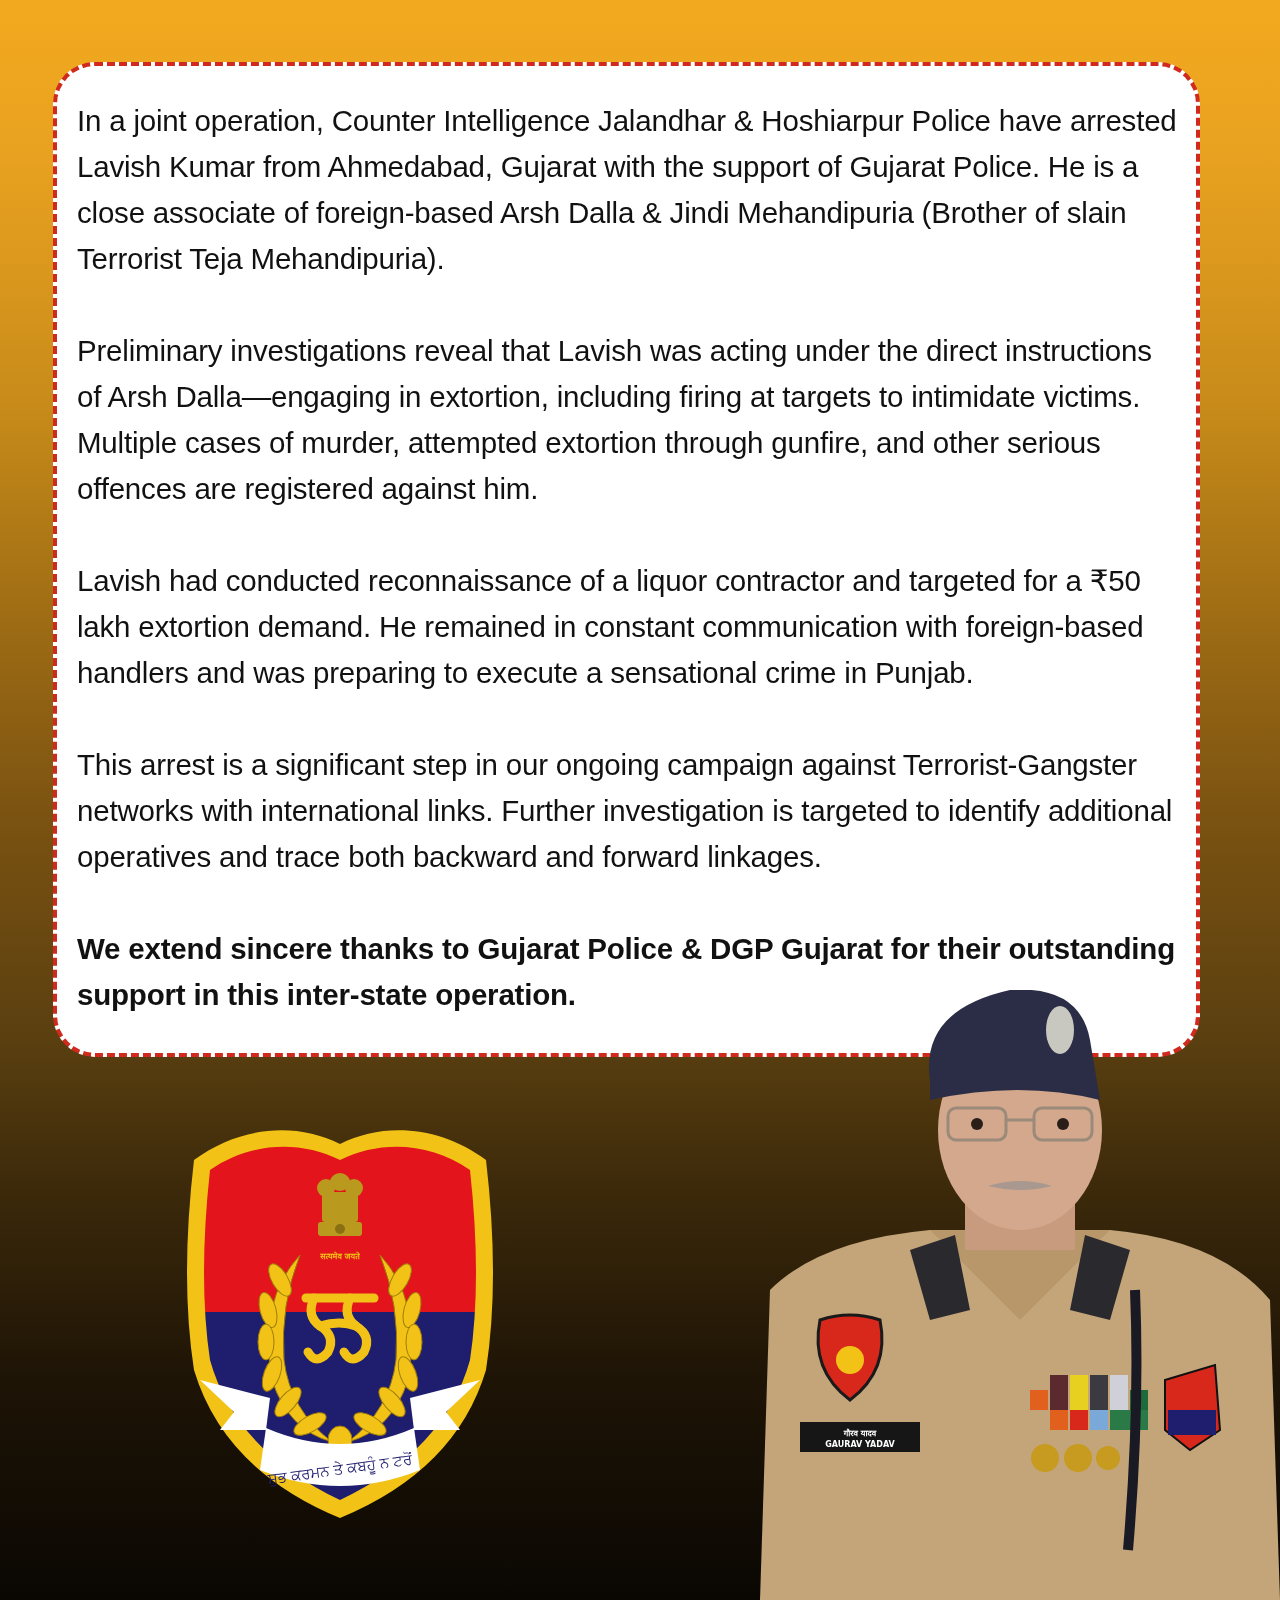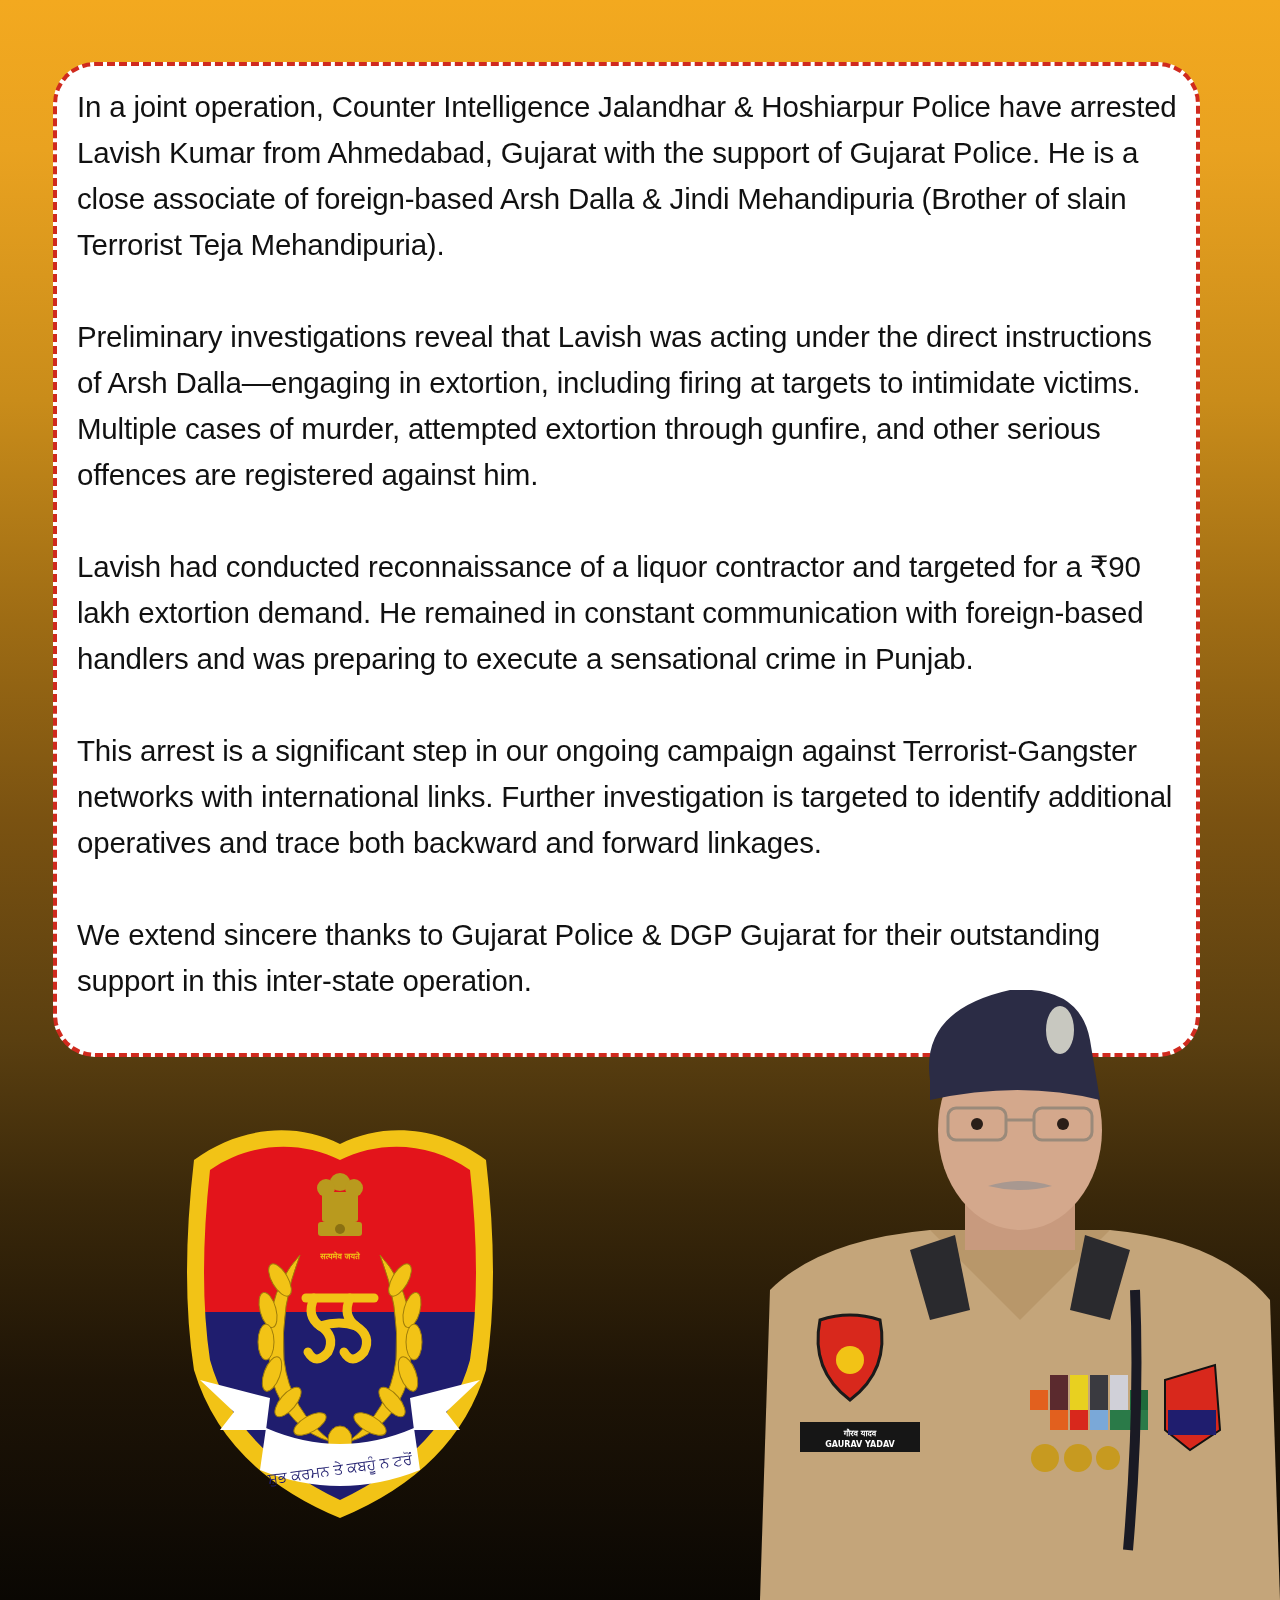--- a/index.html
+++ b/index.html
@@ -26,27 +26,27 @@
       top: 62px;
       width: 1147px;
       height: 995px;
       box-sizing: border-box;
       background: #FFFFFF;
       border: 4px dashed #D02A1E;
       border-radius: 42px;
       padding: 18px 14px 0 20px;
     }
     .para {
-      margin: 0 0 46px 0;
+      margin: 14px 0 46px 0;
       font-size: 29.5px;
       line-height: 46px;
       color: #111111;
       letter-spacing: -0.2px;
     }
-    .para:last-child { margin-bottom: 0; }
+    .para:last-child { margin-bottom: 0; font-weight: bold; }
 
     
     .emblem {
       position: absolute;
       left: 180px;
       top: 1130px;
       width: 320px;
       height: 390px;
     }
     
@@ -61,21 +61,21 @@
       font-family: "DejaVu Sans", sans-serif;
       font-weight: bold;
     }
   </style>
 </head>
 <body>
 
 <div class="card">
   <p class="para">In a joint operation, Counter Intelligence Jalandhar &amp; Hoshiarpur Police have arrested Lavish Kumar from Ahmedabad, Gujarat with the support of Gujarat Police. He is a close associate of foreign-based Arsh Dalla &amp; Jindi Mehandipuria (Brother of slain Terrorist Teja Mehandipuria).</p>
   <p class="para">Preliminary investigations reveal that Lavish was acting under the direct instructions of Arsh Dalla—engaging in extortion, including firing at targets to intimidate victims. Multiple cases of murder, attempted extortion through gunfire, and other serious offences are registered against him.</p>
-  <p class="para">Lavish had conducted reconnaissance of a liquor contractor and targeted for a ₹90 lakh extortion demand. He remained in constant communication with foreign-based handlers and was preparing to execute a sensational crime in Punjab.</p>
+  <p class="para">Lavish had conducted reconnaissance of a liquor contractor and targeted for a ₹50 lakh extortion demand. He remained in constant communication with foreign-based handlers and was preparing to execute a sensational crime in Punjab.</p>
   <p class="para">This arrest is a significant step in our ongoing campaign against Terrorist-Gangster networks with international links. Further investigation is targeted to identify additional operatives and trace both backward and forward linkages.</p>
   <p class="para">We extend sincere thanks to Gujarat Police &amp; DGP Gujarat for their outstanding support in this inter-state operation.</p>
 </div>
 
 <svg class="emblem" viewBox="0 0 320 390" xmlns="http://www.w3.org/2000/svg">
   <defs>
     <clipPath id="shieldClip">
       <path d="M160 30 C120 10 70 12 30 40 L30 40 Q18 150 30 230 Q55 320 160 370 Q265 320 290 230 Q302 150 290 40 C250 12 200 10 160 30 Z"></path>
     </clipPath>
   </defs>

